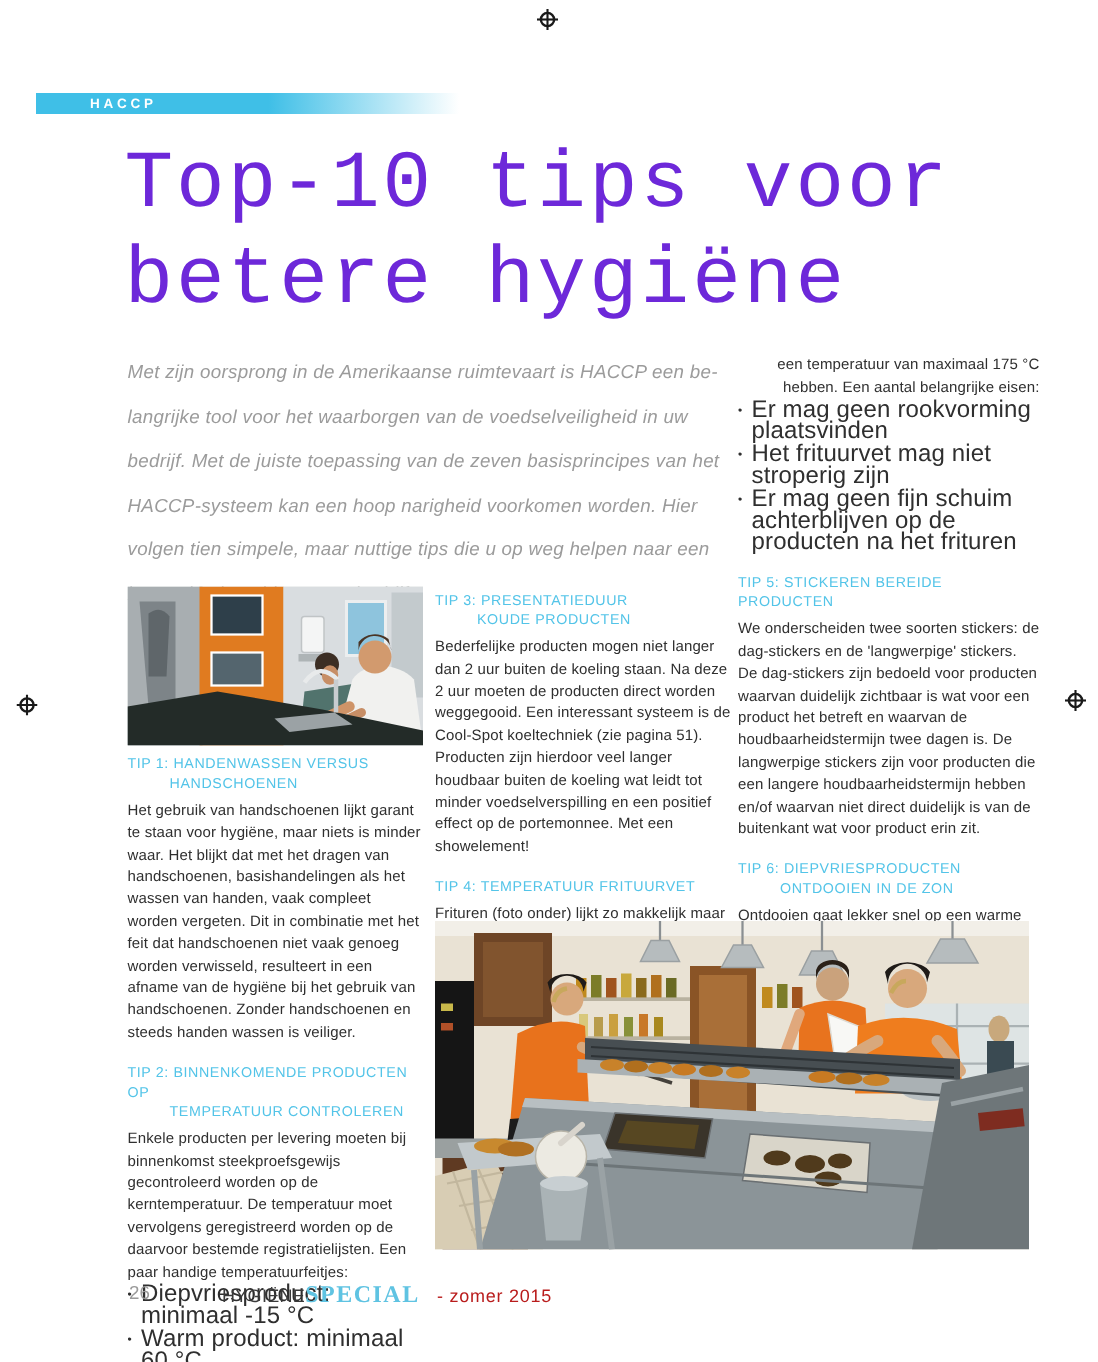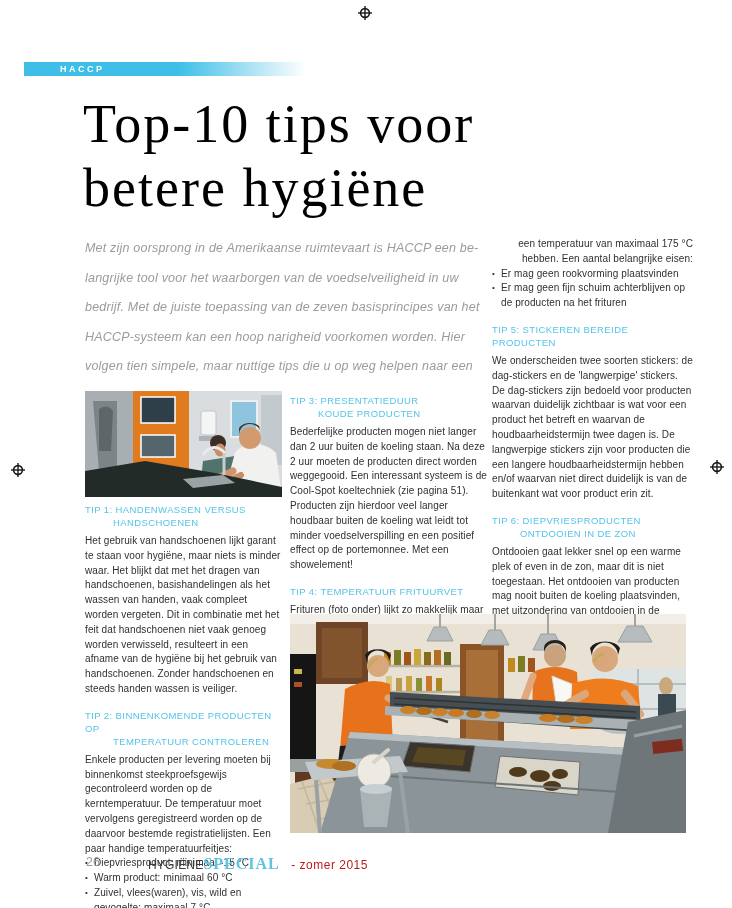--- a/index.html
+++ b/index.html
@@ -12,22 +12,22 @@
   
   .tagbar{
     position:absolute;left:24px;top:62px;width:282px;height:14px;
     background:linear-gradient(to right,#3fbfe7 0%,#3fbfe7 55%,rgba(63,191,231,0) 100%);
     color:#ffffff;font-size:9px;font-weight:bold;letter-spacing:2.5px;
     line-height:14px;padding-left:36px;box-sizing:border-box;
   }
   
   .headline{
     position:absolute;left:83px;top:92px;
-    font-family:Liberation Serif, serif;
-    font-weight:200;color:#000000;font-size:54px;line-height:64px;letter-spacing:2px;
+    font-family:Liberation Mono, monospace;
+    font-weight:200;color:#6d28d9;font-size:54px;line-height:64px;letter-spacing:2px;
   }
   
   .intro{
     position:absolute;left:85px;top:234px;width:400px;
     color:#9b9b9b;font-size:12.5px;line-height:29.5px;letter-spacing:0.2px;
     white-space:pre-line;
     font-style:italic;
   }
   
   .col{position:absolute;width:198px;}
@@ -37,21 +37,21 @@
   .tip-heading{
     color:#53c4e8;font-size:9.5px;font-weight:normal;letter-spacing:0.4px;
     line-height:13px;margin:0 0 5px 0;
   }
   .tip-heading .l2{display:block;padding-left:28px;}
   .tip-body{
     color:#2f2f2f;font-size:10px;line-height:14.8px;letter-spacing:0.1px;margin:0 0 12px 0;
   }
   .bullets{margin:0 0 12px 0;}
   .bullet{
-    position:relative;color:#2f2f2f;font-size:10px;line-height:14.8px;
+    position:relative;color:#2f2f2f;font-size:16px;line-height:14.8px;
     letter-spacing:0.1px;padding-left:9px;
   }
   .bullet::before{content:"•";position:absolute;left:0;top:0;font-size:8px;line-height:14.8px;}
   .bullets + .tip-heading, .tip-body + .tip-heading{margin-top:12px;}
   
   .photo1{position:absolute;left:0;top:0;width:197px;height:106px;}
   .col-left .photo-wrap{position:relative;width:197px;height:106px;margin-bottom:6px;}
   .photo2{position:absolute;left:290px;top:614px;width:396px;height:219px;}
   
   .footer{position:absolute;left:0;top:855px;width:732px;height:18px;font-size:12.5px;}
@@ -157,20 +157,21 @@
     <div class="tip-heading">
       <span>TIP 4: TEMPERATUUR FRITUURVET</span>
     </div>
     <p class="tip-body">Frituren (foto onder) lijkt zo makkelijk maar er zijn veel eisen aan verbonden. Frituurvet mag</p>
   </div>
 
   <div class="col col-right">
     <p class="tip-body" style="margin-bottom:0;text-align:right;">een temperatuur van maximaal 175 °C hebben. Een aantal belangrijke eisen:</p>
     <div class="bullets">
       <div class="bullet">Er mag geen rookvorming plaatsvinden</div>
+      <div class="bullet">Het frituurvet mag niet stroperig zijn</div>
       <div class="bullet">Er mag geen fijn schuim achterblijven op de producten na het frituren</div>
     </div>
 
     <div class="tip-heading">
       <span>TIP 5: STICKEREN BEREIDE PRODUCTEN</span>
     </div>
     <p class="tip-body">We onderscheiden twee soorten stickers: de dag-stickers en de 'langwerpige' stickers. De dag-stickers zijn bedoeld voor producten waarvan duidelijk zichtbaar is wat voor een product het betreft en waarvan de houdbaarheidstermijn twee dagen is. De langwerpige stickers zijn voor producten die een langere houdbaarheidstermijn hebben en/of waarvan niet direct duidelijk is van de buitenkant wat voor product erin zit.</p>
 
     <div class="tip-heading">
       <span>TIP 6: DIEPVRIESPRODUCTEN</span>

